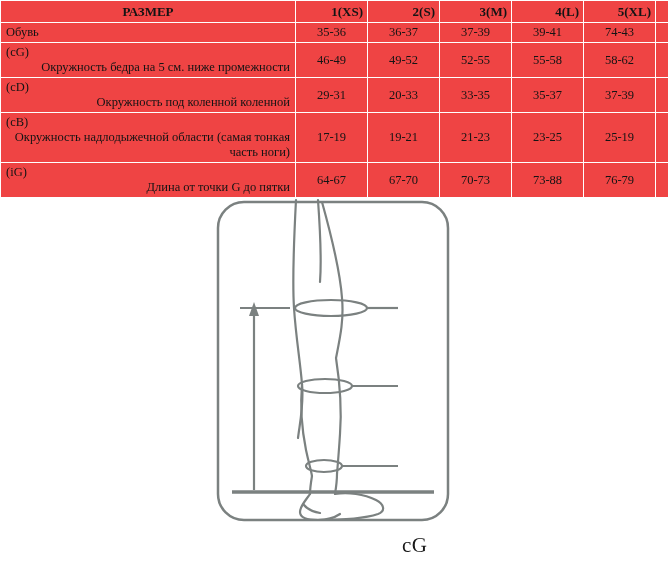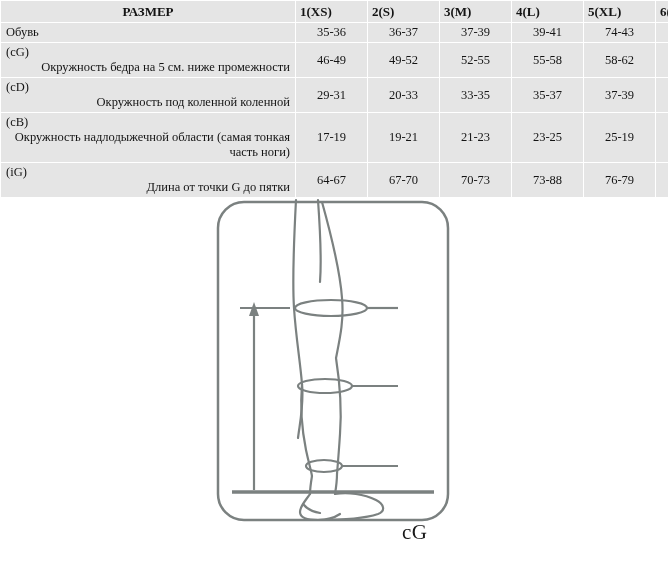--- a/index.html
+++ b/index.html
@@ -17,30 +17,30 @@
   }
 
   
   #size-table {
     width: 668px;
     border-collapse: collapse;
     table-layout: fixed;
   }
   #size-table td, #size-table th {
     border: 1px solid #ffffff;
-    background: #e5e5e5;
+    background: #ef4444;
     padding: 2px 5px;
     font-size: 12.5px;
     line-height: 15px;
     vertical-align: middle;
     font-weight: normal;
     color: #141414;
   }
   #size-table thead th {
-    text-align: left;
+    text-align: right;
     font-weight: bold;
     font-size: 13px;
     padding: 3px 4px;
   }
   #size-table thead th.label-col {
     text-align: center;
   }
   .label-col {
     width: 286px;
     text-align: left;
@@ -88,21 +88,21 @@
     left: 0;
     top: 0;
   }
   .diag-label {
     position: absolute;
     font-family: "Liberation Serif", serif;
     font-size: 21px;
     color: #1a1a1a;
     letter-spacing: 0.5px;
   }
-  #label-cg { left: 402px; top: 322px; }
+  #label-cg { left: 402px; top: 335px; }
 </style>
 </head>
 <body>
 
 <table id="size-table">
   <thead>
     <tr>
       <th class="label-col">РАЗМЕР</th>
       <th class="size-col">1(XS)</th>
       <th class="size-col">2(S)</th>

